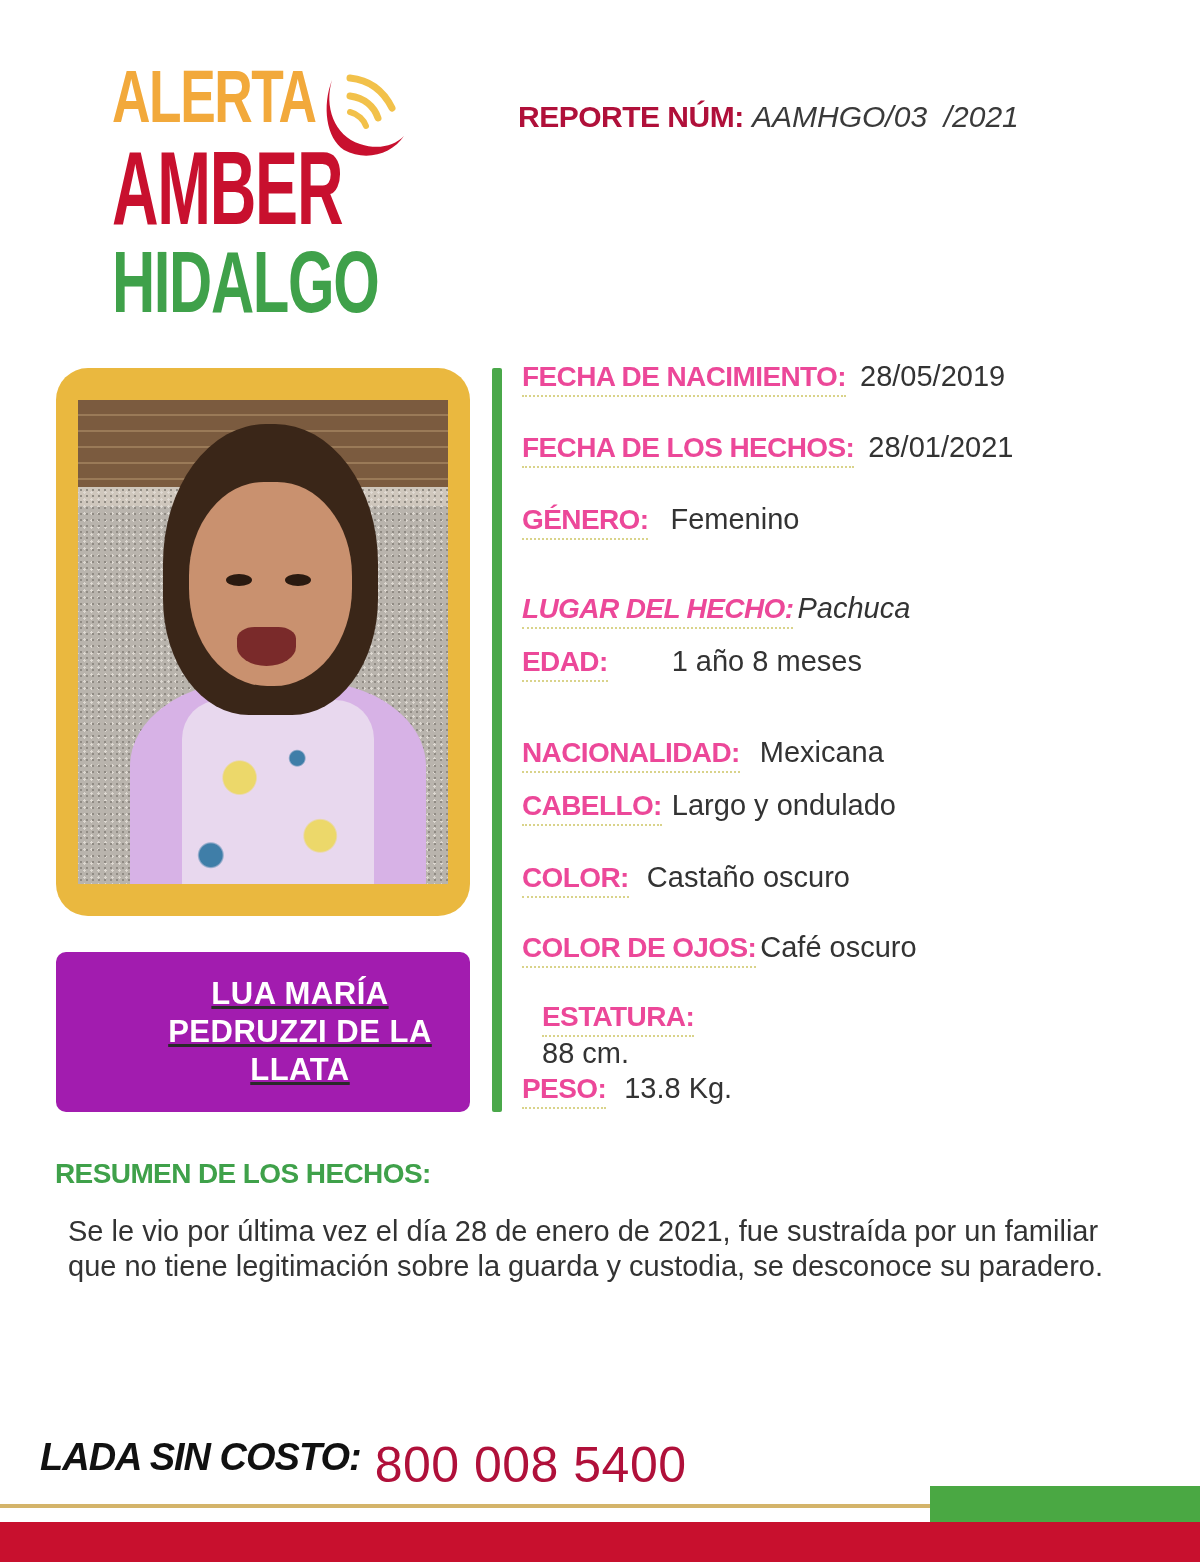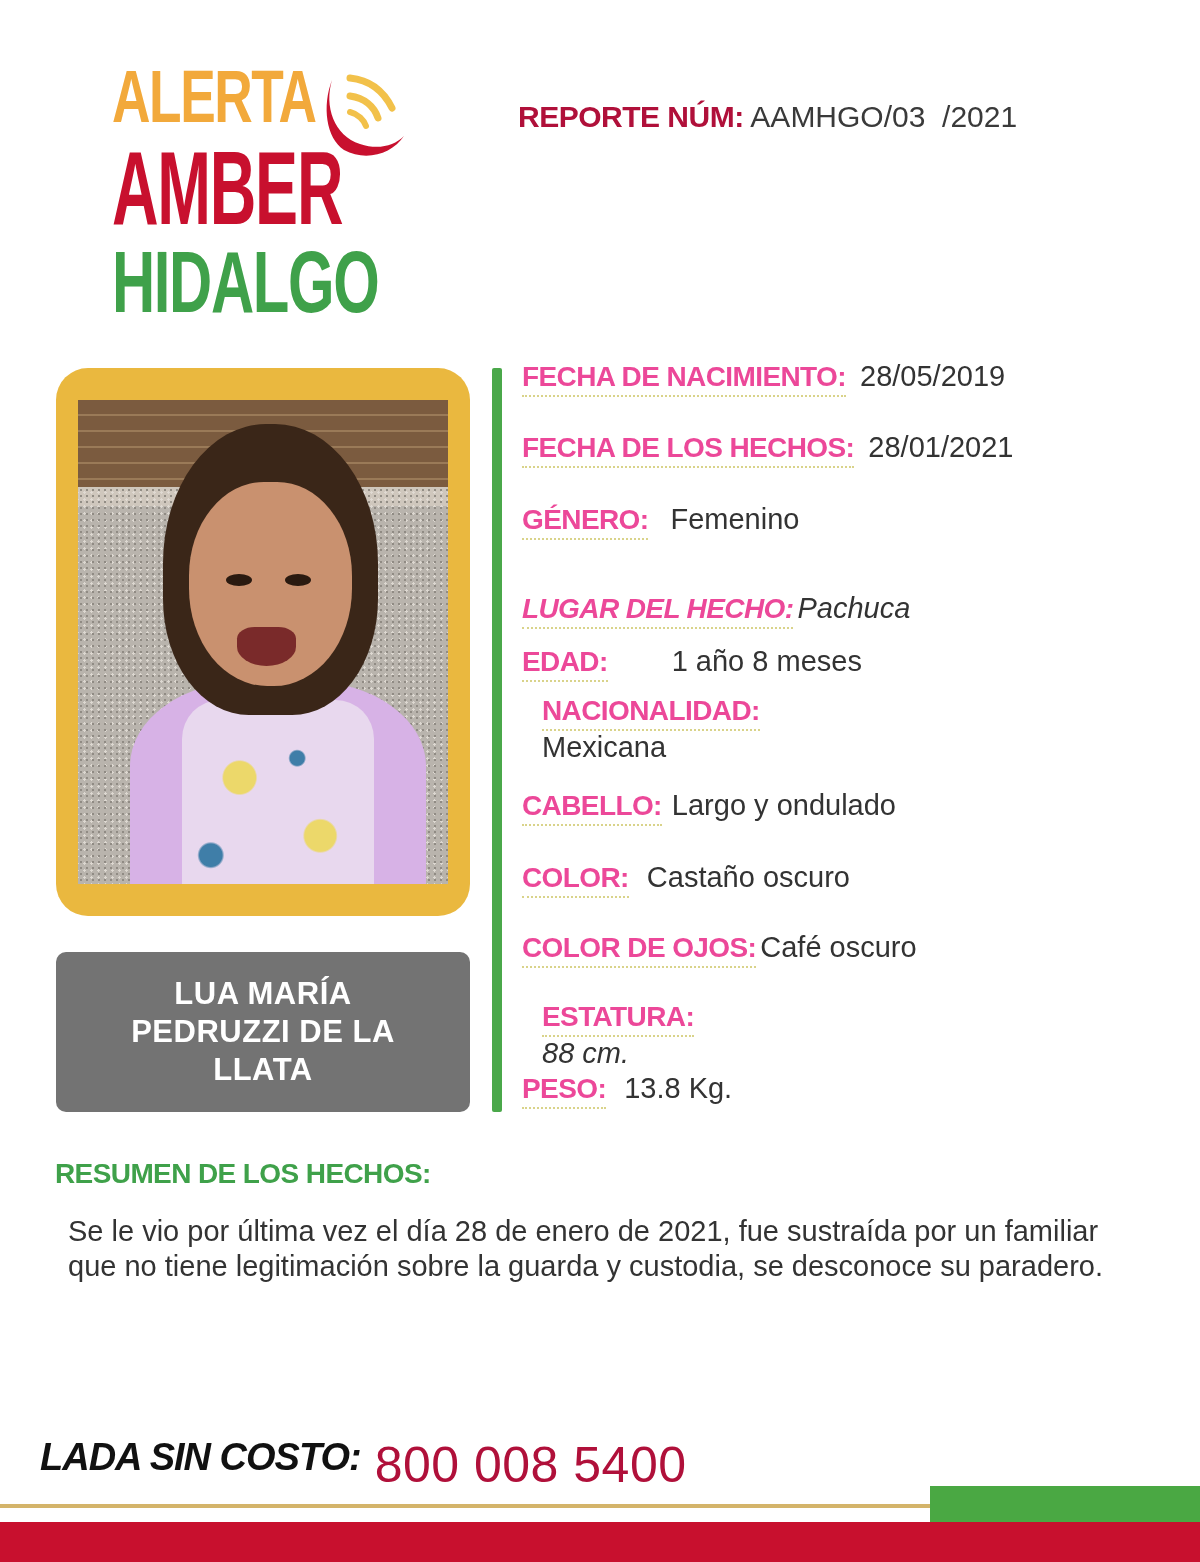--- a/index.html
+++ b/index.html
@@ -25,21 +25,21 @@
     .photo .gravel { position: absolute; inset: 18% 0 0 0; background-image: radial-gradient(#8c8780 1px, transparent 1.4px), radial-gradient(#e2ddd6 1px, transparent 1.4px); background-size: 6px 6px, 7px 7px; background-position: 0 0, 3px 2px; opacity: 0.9; }
     .photo .bricks { position: absolute; left: 0; right: 0; top: 0; height: 18%; background: repeating-linear-gradient(180deg, #7b5b3f 0 14px, #9a7a58 14px 16px); }
     .photo .hair { position: absolute; left: 23%; top: 5%; width: 58%; height: 60%; background: #3a2618; border-radius: 48% 48% 40% 40%; }
     .photo .face { position: absolute; left: 30%; top: 17%; width: 44%; height: 42%; background: #c9916f; border-radius: 46% 46% 48% 48%; }
     .photo .eye { position: absolute; top: 36%; width: 7%; height: 2.5%; background: #2a1a10; border-radius: 50%; }
     .photo .mouth { position: absolute; left: 43%; top: 47%; width: 16%; height: 8%; background: #7a2a2a; border-radius: 30% 30% 50% 50%; }
     .photo .shirt { position: absolute; left: 14%; top: 58%; width: 80%; height: 44%; background: #d7b2e6; border-radius: 40% 40% 0 0; }
     .photo .dress { position: absolute; left: 28%; top: 62%; width: 52%; height: 40%; background: #e8d8ee; border-radius: 20% 20% 0 0; background-image: radial-gradient(circle at 30% 40%, #ecd86a 0 9%, transparent 10%), radial-gradient(circle at 72% 70%, #ecd86a 0 8%, transparent 9%), radial-gradient(circle at 15% 80%, #3f7ea8 0 5%, transparent 6%), radial-gradient(circle at 60% 30%, #3f7ea8 0 4%, transparent 5%); }
 
     
-    .name-box { position: absolute; left: 56px; top: 952px; width: 414px; height: 160px; background: #737373; border-radius: 10px; display: flex; align-items: center; justify-content: center; text-align: center; }
+    .name-box { position: absolute; left: 56px; top: 952px; width: 414px; height: 160px; background: #a21caf; border-radius: 10px; display: flex; align-items: center; justify-content: flex-end; text-align: center; text-decoration: underline; }
     .name-box span { color: #ffffff; font-weight: 700; font-size: 31px; line-height: 38px; letter-spacing: 0.5px; display: block; width: 340px; }
 
     
     .divider { position: absolute; left: 492px; top: 368px; width: 10px; height: 744px; background: #4aa84a; border-radius: 2px; }
 
     
     .details { position: absolute; left: 522px; top: 360px; width: 640px; }
     .row { position: absolute; left: 0; white-space: nowrap; display: flex; align-items: baseline; }
     .row .k { font-weight: 700; font-size: 28px; color: #ec4899; letter-spacing: -0.6px; border-bottom: 2px dotted #d9d38a; padding-bottom: 2px; }
     .row .v { font-size: 29px; color: #333; margin-left: 14px; }
@@ -68,21 +68,21 @@
   <svg width="90" height="110" viewBox="0 0 90 110">
     <path d="M12 14 C 4 40, 14 70, 40 78 C 58 84, 74 80, 84 70 C 72 88, 46 96, 24 84 C 6 72, 2 40, 12 14 Z" fill="#c8102e"></path>
     <path d="M30 12 C 50 14, 64 26, 72 42" stroke="#f2c14a" stroke-width="7" fill="none" stroke-linecap="round"></path>
     <path d="M30 30 C 44 32, 54 40, 58 52" stroke="#f2c14a" stroke-width="7" fill="none" stroke-linecap="round"></path>
     <path d="M30 46 C 38 48, 44 54, 46 60" stroke="#f2c14a" stroke-width="6" fill="none" stroke-linecap="round"></path>
   </svg>
 </div>
 
 <div class="report">
   <span class="lbl" style="color:#b0103a;">REPORTE NÚM:</span>
-  <span class="val" style="white-space:pre;">AAMHGO/03  /2021</span>
+  <span class="val" style="white-space:pre;font-style:italic;">AAMHGO/03  /2021</span>
 </div>
 
 <div class="photo-frame">
   <div class="photo" title="Photo of missing child, smiling toddler with dark wavy hair in lilac floral top">
     <div class="bricks"></div>
     <div class="gravel"></div>
     <div class="shirt"></div>
     <div class="dress"></div>
     <div class="hair"></div>
     <div class="face"></div>
@@ -112,39 +112,39 @@
     <span class="v" style="margin-left:22px;">Femenino</span>
   </div>
   <div class="row" style="top:232px;font-style:italic;">
     <span class="k">LUGAR DEL HECHO:</span>
     <span class="v" style="margin-left:4px;">Pachuca</span>
   </div>
   <div class="row" style="top:285px;gap:40px;">
     <span class="k">EDAD:</span>
     <span class="v" style="margin-left:24px;">1 año 8 meses</span>
   </div>
-  <div class="row" style="top:335px;flex-direction:column;">
+  <div class="row" style="top:376px;">
     <span class="k">NACIONALIDAD:</span>
     <span class="v" style="margin-left:20px;">Mexicana</span>
   </div>
   <div class="row" style="top:429px;">
     <span class="k">CABELLO:</span>
     <span class="v" style="margin-left:10px;">Largo y ondulado</span>
   </div>
   <div class="row" style="top:501px;">
     <span class="k">COLOR:</span>
     <span class="v" style="margin-left:18px;">Castaño oscuro</span>
   </div>
   <div class="row" style="top:571px;">
     <span class="k">COLOR DE OJOS:</span>
     <span class="v" style="margin-left:4px;">Café oscuro</span>
   </div>
   <div class="row" style="top:641px;flex-direction:column;">
     <span class="k">ESTATURA:</span>
-    <span class="v" style="margin-left:20px;font-style:italic;">88 cm.</span>
+    <span class="v" style="margin-left:20px;">88 cm.</span>
   </div>
   <div class="row" style="top:712px;">
     <span class="k">PESO:</span>
     <span class="v" style="margin-left:18px;">13.8 Kg.</span>
   </div>
 </div>
 
 <div class="summary-title">RESUMEN DE LOS HECHOS:</div>
 <div class="summary-text">Se le vio por última vez el día 28 de enero de 2021, fue sustraída por un familiar que no tiene legitimación sobre la guarda y custodia, se desconoce su paradero.</div>
 

